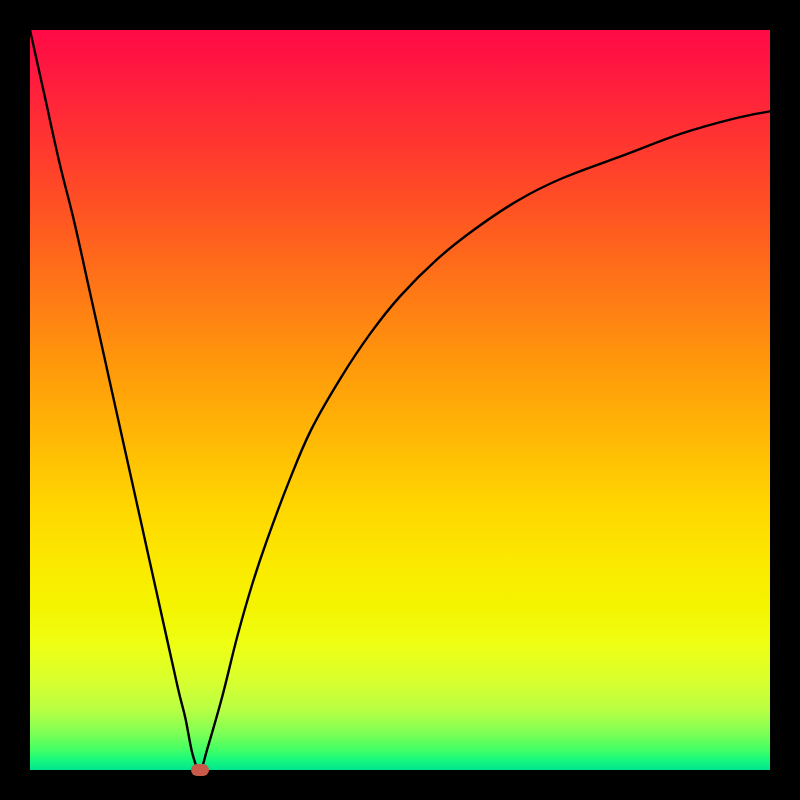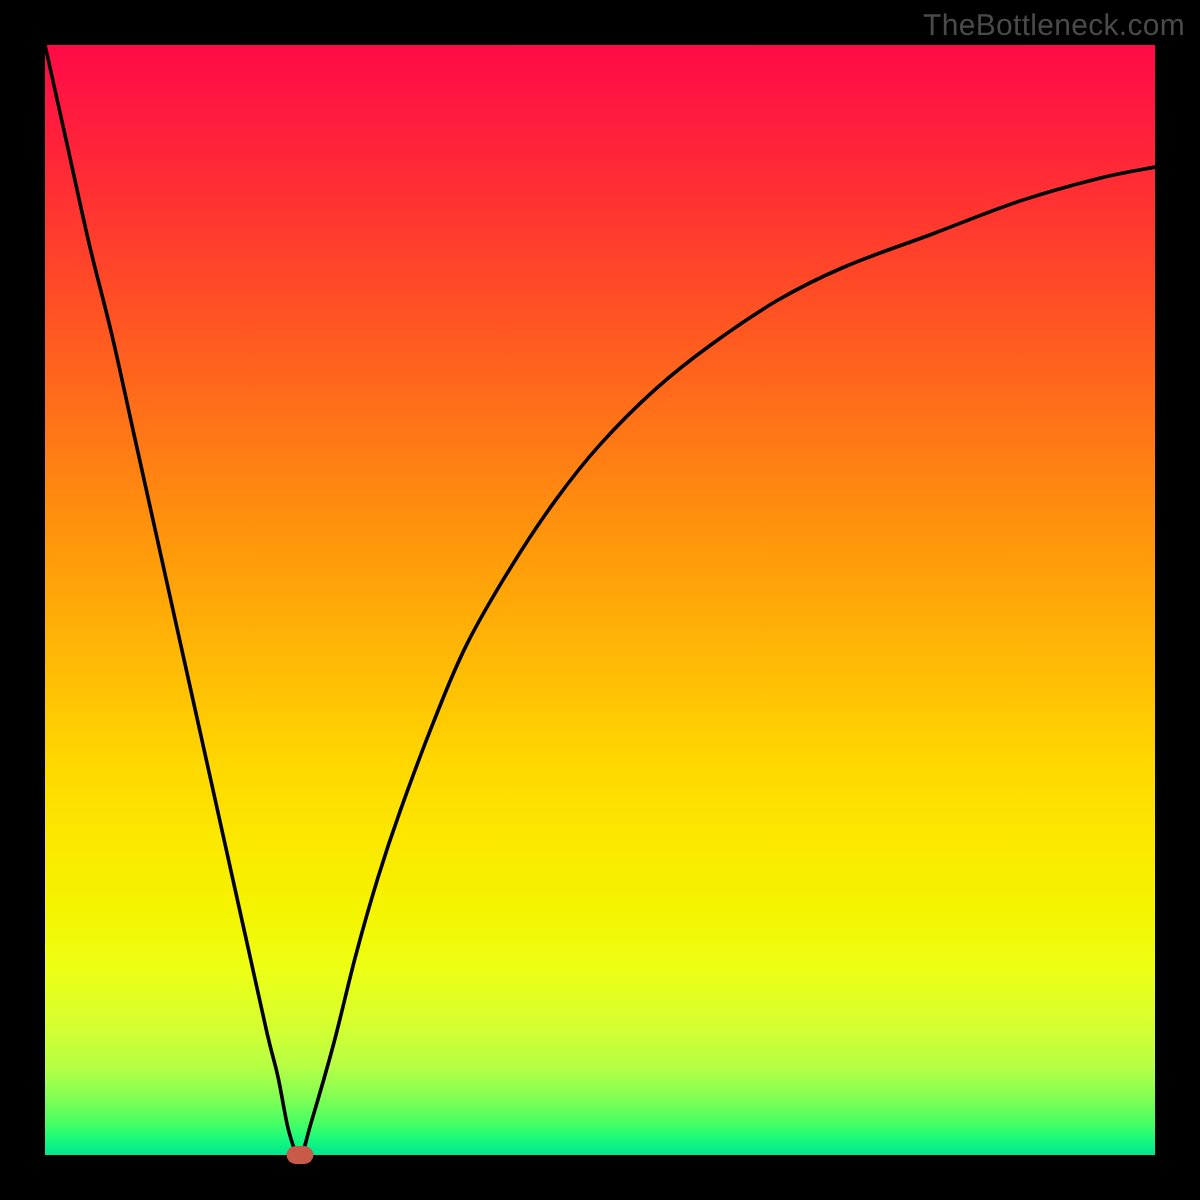--- a/index.html
+++ b/index.html
@@ -79,14 +79,13 @@
   <div class="plot">
     <div class="gradient"></div>
 
     <svg class="curve-svg" viewBox="0 0 740 740" preserveAspectRatio="none">
       <path fill="none" stroke="#000" stroke-width="2.4" stroke-linecap="round" d="M 0.00 0.00 C 2.66 11.99, 9.47 42.62, 14.80 66.60 C 20.13 90.58, 24.27 110.56, 29.60 133.20 C 34.93 155.84, 39.07 169.76, 44.40 192.40 C 49.73 215.04, 53.87 235.02, 59.20 259.00 C 64.53 282.98, 68.67 301.62, 74.00 325.60 C 79.33 349.58, 83.47 368.22, 88.80 392.20 C 94.13 416.18, 98.27 434.82, 103.60 458.80 C 108.93 482.78, 113.07 501.42, 118.40 525.40 C 123.73 549.38, 127.87 568.02, 133.20 592.00 C 138.53 615.98, 144.00 641.28, 148.00 658.60 C 152.00 675.92, 152.74 676.21, 155.40 688.20 C 158.06 700.19, 160.14 715.88, 162.80 725.20 C 165.46 734.52, 167.54 741.33, 170.20 740.00 C 172.86 738.67, 173.60 731.12, 177.60 717.80 C 181.60 704.48, 187.07 685.98, 192.40 666.00 C 197.73 646.02, 201.87 626.78, 207.20 606.80 C 212.53 586.82, 216.67 572.32, 222.00 555.00 C 227.33 537.68, 230.14 529.25, 236.80 510.60 C 243.46 491.95, 251.01 471.38, 259.00 451.40 C 266.99 431.42, 271.88 418.25, 281.20 399.60 C 290.52 380.95, 300.14 365.12, 310.80 347.80 C 321.46 330.48, 329.74 318.05, 340.40 303.40 C 351.06 288.75, 358.01 279.72, 370.00 266.40 C 381.99 253.08, 393.68 241.39, 407.00 229.40 C 420.32 217.41, 429.35 210.46, 444.00 199.80 C 458.65 189.14, 472.42 179.52, 488.40 170.20 C 504.38 160.88, 514.15 155.99, 532.80 148.00 C 551.45 140.01, 570.69 133.79, 592.00 125.80 C 613.31 117.81, 631.22 110.26, 651.20 103.60 C 671.18 96.94, 687.02 92.80, 703.00 88.80 C 718.98 84.80, 733.34 82.73, 740.00 81.40"></path>
     </svg>
 
     <div class="marker" style="left: 170.2px; top: 740px; background: rgb(200, 90, 74);"></div>
   </div>
 
-  <div class="watermark">TheBottleneck.com</div>
 </div>
 
 </body></html>

